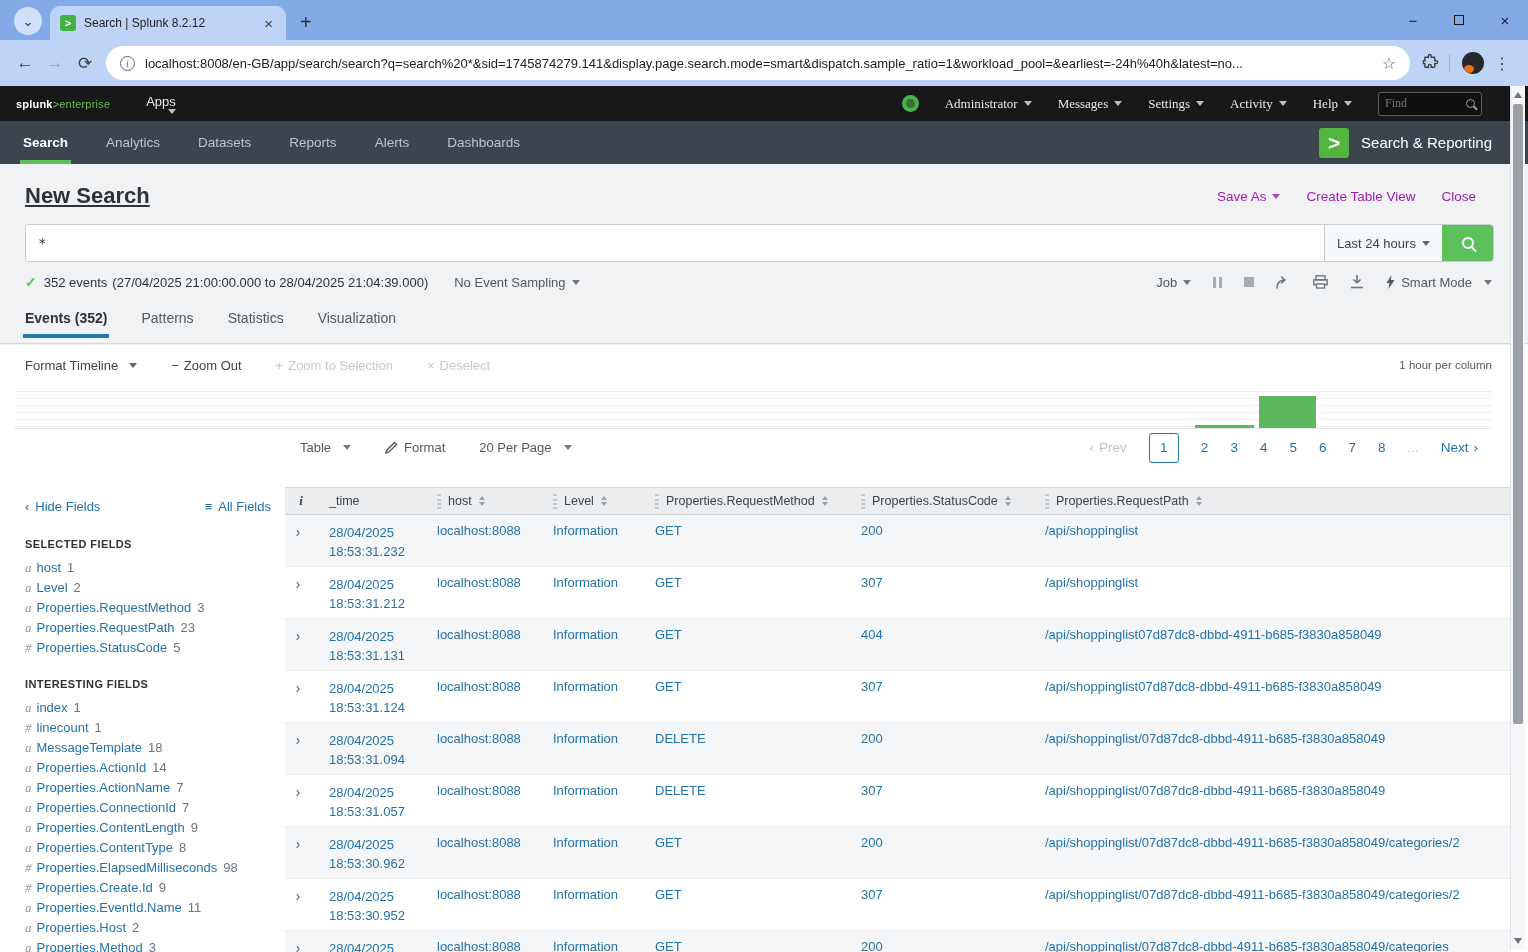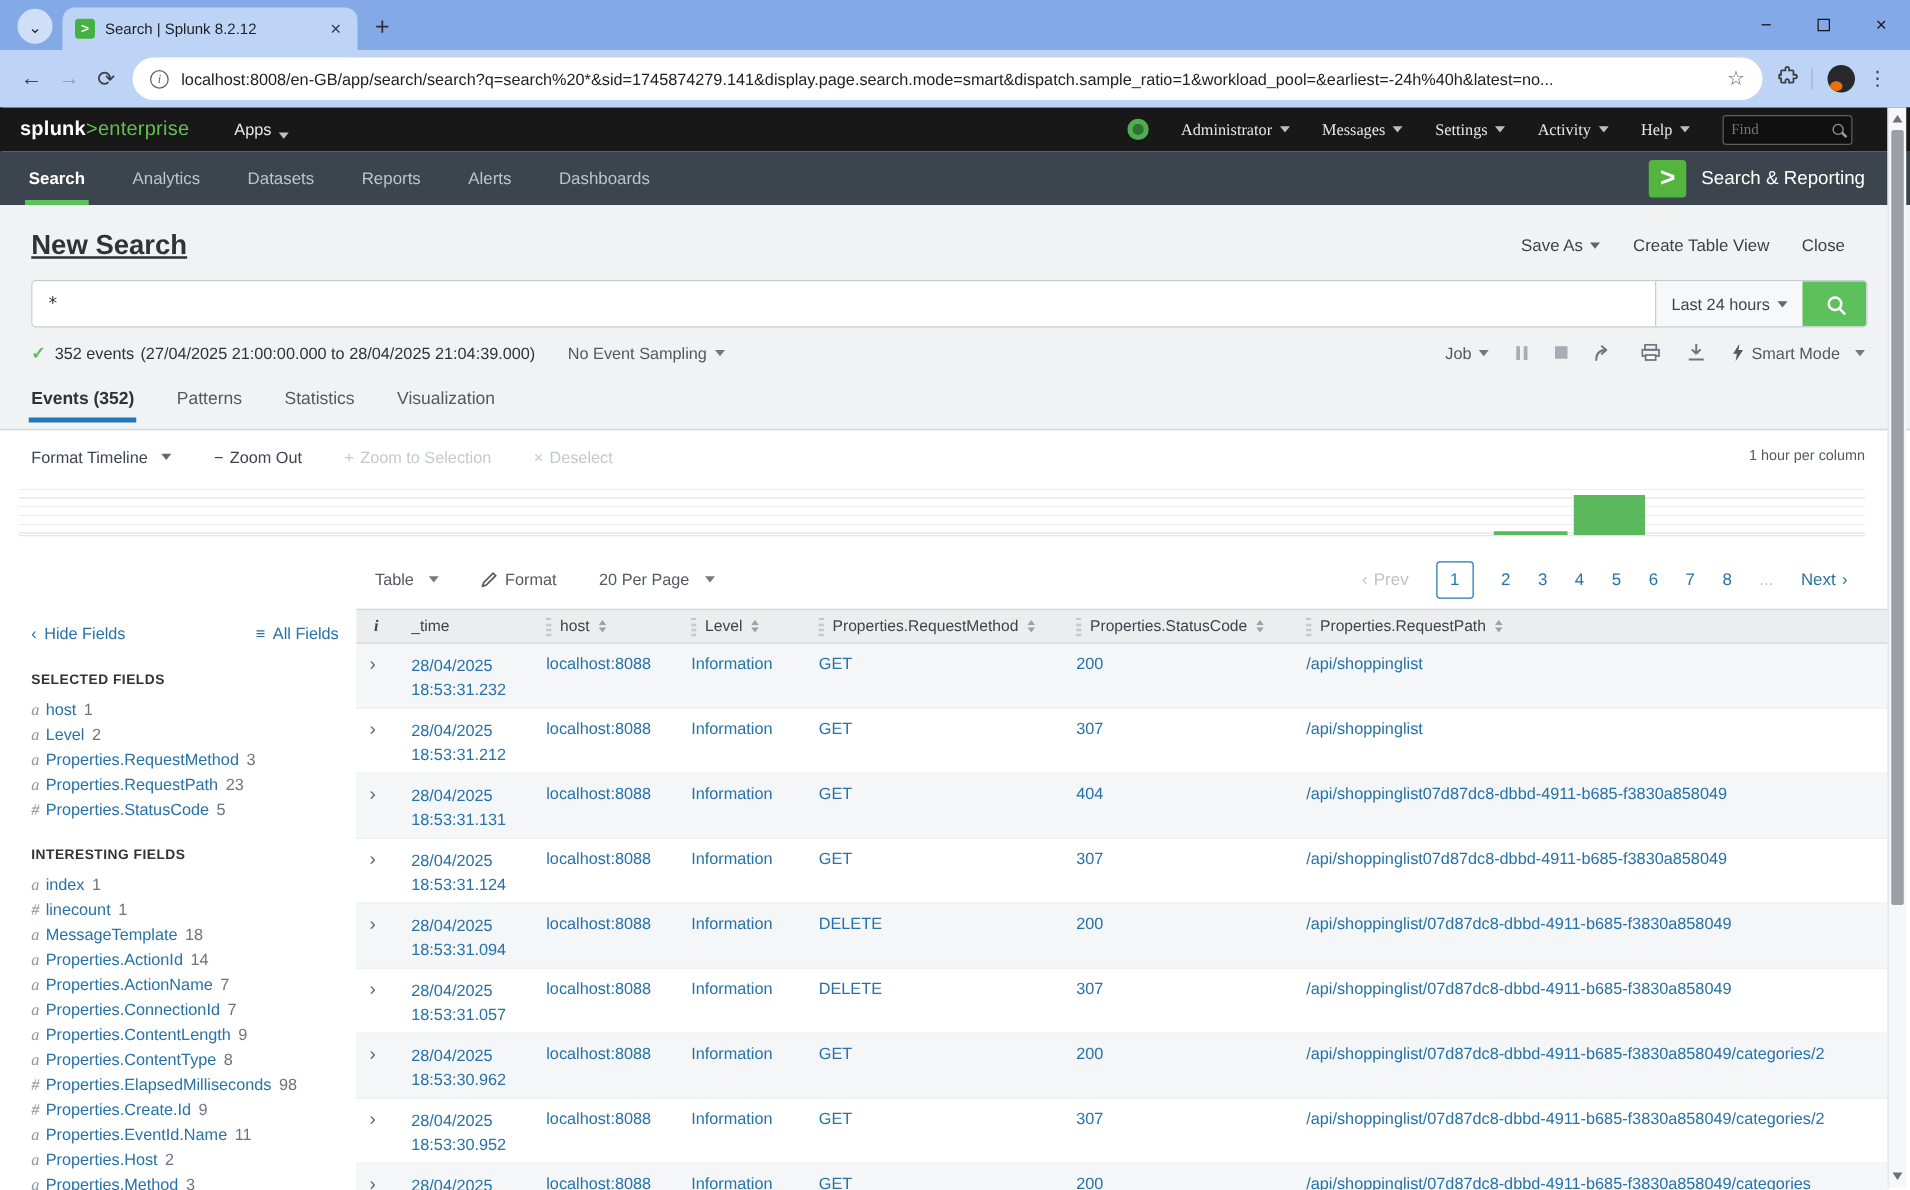--- a/index.html
+++ b/index.html
@@ -27,24 +27,24 @@
   .info-icon { width:15px; height:15px; border:1.5px solid #5f6368; border-radius:50%; color:#5f6368; font-size:10px; font-style:italic; font-family:"Liberation Serif",serif; display:flex; align-items:center; justify-content:center; flex:none; }
   .url-text { flex:1; font-size:13px; color:#202124; white-space:nowrap; overflow:hidden; }
   .star { font-size:16px; color:#5f6368; }
   .puzzle { margin:0 6px; color:#3c4043; }
   .chrome-sep { width:1px; height:18px; background:#98b4de; margin:0 4px; }
   .chrome-avatar { width:22px; height:22px; border-radius:50%; background:#26282b; position:relative; margin:0 8px; overflow:hidden; }
   .chrome-avatar::after { content:""; position:absolute; left:2px; bottom:1px; width:10px; height:8px; border-radius:50%; background:#e8710a; }
   .kebab { font-size:16px; color:#3c4043; margin:0 8px 0 2px; letter-spacing:0; }
   
   .splunkbar { position:absolute; top:86px; left:0; right:0; height:35px; background:#181818; display:flex; align-items:center; padding:0 16px; color:#fff; }
-  .logo { font-size:16px; letter-spacing:.2px; }
+  .logo { font-size:11px; letter-spacing:.2px; }
   .logo b { color:#fff; font-weight:700; }
   .logo span { color:#64bf4e; font-weight:400; }
-  .apps { margin-left:36px; font-size:13px; color:#e8e8e8; display:flex; align-items:flex-end; }
+  .apps { margin-left:36px; font-size:13px; color:#e8e8e8; display:flex; align-items:flex-end;flex-direction:column; }
   .sp-right { margin-left:auto; display:flex; align-items:center; gap:26px; margin-right:30px;font-family:Liberation Serif, serif; }
   .sp-avatar { width:17px; height:17px; border-radius:50%; background:#4fae4f; position:relative; }
   .sp-avatar::after { content:""; position:absolute; inset:4px; border-radius:50%; background:rgba(0,0,0,.35); }
   .sp-menu { font-size:13px; color:#e8e8e8; display:flex; align-items:center; white-space:nowrap; }
   .findbox { width:104px; height:24px; border:1px solid #5c5c5c; border-radius:3px; background:#101010; display:flex; align-items:center; padding:0 6px; }
   .findbox input { flex:1; width:60px; background:transparent; border:none; outline:none; color:#ddd; font-size:12px; font-family:inherit; }
   .mag { display:inline-block; width:9px; height:9px; border:1.6px solid currentColor; border-radius:50%; position:relative; flex:none; }
   .mag::after { content:""; position:absolute; width:5px; height:1.8px; background:currentColor; transform:rotate(45deg); right:-4px; bottom:-2px; }
   .findbox .mag { color:#9a9a9a; }
   
@@ -54,21 +54,21 @@
   .nav-item:first-of-type { color:#fff; font-weight:700; }
   .nav-item:first-of-type::after { content:""; position:absolute; left:16px; right:16px; bottom:0; height:4px; background:#5cc05c; }
   .app-ident { margin-left:auto; display:flex; align-items:center; gap:12px; margin-right:36px; }
   .app-icon { width:30px; height:30px; border-radius:3px; background:#53b53e; color:#fff; font-weight:700; font-size:21px; display:flex; align-items:center; justify-content:center; }
   .app-title { font-size:15px; color:#fff; }
   
   .content { position:absolute; top:164px; left:0; right:0; bottom:0; background:#f0f2f4; }
   .hdr-row { position:absolute; top:14px; left:25px; right:52px; height:36px; display:flex; align-items:center; }
   .page-title { font-size:22px; font-weight:600; color:#2f3338;text-decoration:underline; }
   .hdr-actions { margin-left:auto; display:flex; align-items:center; gap:26px; }
-  .hdr-link { font-size:13.5px; color:#404040; display:flex; align-items:center; }
+  .hdr-link { font-size:13.5px; color:#a21caf; display:flex; align-items:center; }
   .caret { display:inline-block; width:0; height:0; border-left:4px solid transparent; border-right:4px solid transparent; border-top:5px solid currentColor; margin-left:6px; opacity:.8; }
   .search-row { position:absolute; top:60px; left:25px; right:34px; height:38px; display:flex; border:1px solid #c6cbd0; border-radius:4px; background:#fff; overflow:hidden; }
   .query-input { flex:1; border:none; outline:none; padding:0 12px; font-size:14px; color:#333; font-family:"DejaVu Sans Mono", monospace; }
   .timepicker { width:118px; background:#f7f8f9; border-left:1px solid #c6cbd0; display:flex; align-items:center; justify-content:center; font-size:13px; color:#3c444d; }
   .go-btn { width:51px; background:#5cc05c; display:flex; align-items:center; justify-content:center; color:#fff; }
   .go-btn .mag { width:12px; height:12px; border-width:2.2px; }
   .go-btn .mag::after { width:7px; height:2.4px; right:-5px; bottom:-3px; }
   .counts-row { position:absolute; top:106px; left:25px; right:36px; height:24px; display:flex; align-items:center; font-size:13px; color:#2f3338; }
   .okcheck { color:#5cc05c; font-weight:700; margin-right:7px; font-size:14px; }
   .evcount { font-weight:400; margin-right:5px; }
@@ -86,21 +86,21 @@
   .rtab:first-of-type::after { content:""; position:absolute; left:-2px; right:-2px; bottom:0; height:4px; background:#1f7bb1; }
   .white { position:absolute; top:181px; left:0; right:0; bottom:0; background:#fff; }
   
   .tl-controls { height:40px; display:flex; align-items:center; padding:0 36px 0 25px; gap:34px; font-size:13px; color:#3c444d; }
   .tl-link { display:flex; align-items:center; gap:5px; }
   .tl-link.disabled { color:#c3c9ce; }
   .tl-scale { margin-left:auto; font-size:11.5px; color:#53595f; }
   .tl-chart { position:absolute; top:46px; left:15px; right:36px; height:38px; border-bottom:1px solid #e6e6e6;
     background:repeating-linear-gradient(to bottom, #ededed 0 1px, transparent 1px 7px); }
   .tl-bar { position:absolute; bottom:0; background:#5cb85c; }
-  .ctrl-row { position:absolute; top:94px; left:0; right:0; height:49px; display:flex; align-items:center; padding-left:300px; padding-right:50px; font-size:13px; color:#53595f; }
+  .ctrl-row { position:absolute; top:78px; left:0; right:0; height:49px; display:flex; align-items:center; padding-left:300px; padding-right:50px; font-size:13px; color:#53595f; }
   .ctrl-item { display:flex; align-items:center; gap:6px; margin-right:34px; }
   .pencil svg { display:block; }
   .pager { margin-left:auto; display:flex; align-items:center; gap:22px; font-size:13.5px; }
   .pg-prev { color:#bcc3c9; display:flex; gap:5px; align-items:center; }
   .pg-next { color:#2672a8; display:flex; gap:5px; align-items:center; }
   .pages { display:flex; align-items:center; gap:22px; }
   .pages a { color:#2672a8; text-decoration:none; }
   .pages a:first-of-type { width:30px; height:30px; border:1px solid #1f7bb1; border-radius:3px; color:#1f7bb1; display:flex; align-items:center; justify-content:center; }
   .pg-ellipsis { color:#bcc3c9; }
   

